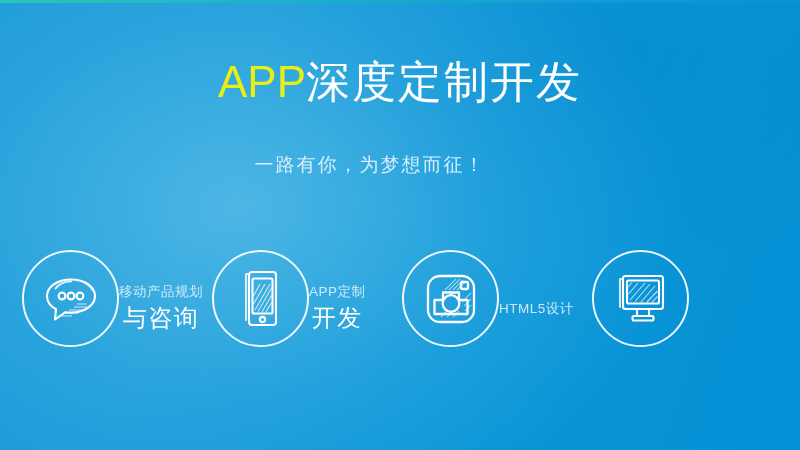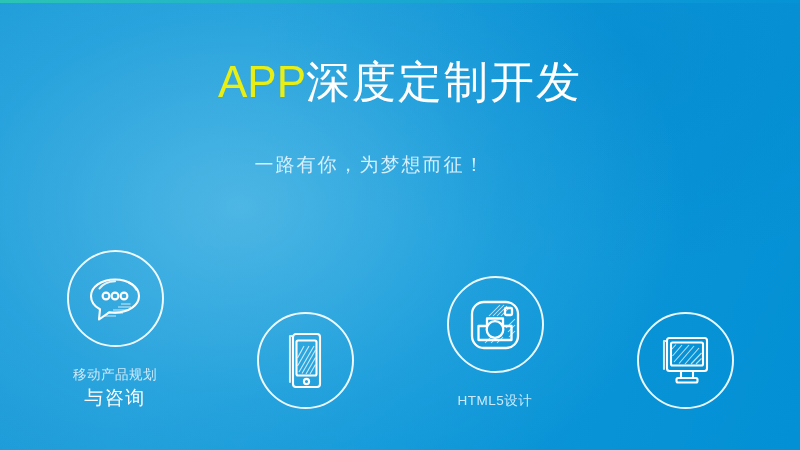--- a/index.html
+++ b/index.html
@@ -72,23 +72,22 @@
     top: 250px;
     left: 0;
     width: 800px;
     display: flex;
     justify-content: space-between;
     padding: 0 22px;
   }
   .item {
     width: 186px;
     display: flex;
-    flex-direction: column;
+    flex-direction: row;
     align-items: center;
-    justify-content: flex-end;
   }
   .circle {
     width: 97px;
     height: 97px;
     border: 2px solid rgba(255,255,255,0.92);
     border-radius: 50%;
     display: flex;
     align-items: center;
     justify-content: center;
   }
@@ -99,21 +98,21 @@
     text-align: center;
     line-height: 1.18;
   }
   .label-top {
     font-size: 13.5px;
     color: #d6eefb;
     letter-spacing: 0.5px;
     opacity: 0.95;
   }
   .label-bottom {
-    font-size: 19px;
+    font-size: 24px;
     color: #ffffff;
     letter-spacing: 1.5px;
     margin-top: 4px;
   }
 </style>
 </head>
 <body>
 
 <div id="poster">
 
@@ -168,20 +167,24 @@
             <g stroke="#ffffff" stroke-width="1.1" opacity="0.75">
               <line x1="23" y1="42" x2="38" y2="16"></line>
               <line x1="26" y1="43.5" x2="39.5" y2="20"></line>
               <line x1="30" y1="44" x2="39.5" y2="27.5"></line>
               <line x1="34" y1="44" x2="39.5" y2="34.5"></line>
               <line x1="21.5" y1="36" x2="33" y2="16"></line>
               <line x1="21.5" y1="28" x2="28" y2="16"></line>
             </g>
           </svg>
         </span>
+      </div>
+      <div class="labels">
+        <div class="label-top">APP定制</div>
+        <div class="label-bottom">开发</div>
       </div>
     </div>
 
     <div class="item">
       <div class="circle">
         <span>
           <svg width="60" height="60" viewBox="0 0 60 60">
             <g fill="none" stroke="#ffffff" stroke-width="2.3" stroke-linecap="round" stroke-linejoin="round">
               <rect x="7" y="7" width="46" height="46" rx="12"></rect>
               <path d="M13.5 31 L22 31 L22 23.5 L38 23.5 L38 31 L46.5 31 L46.5 45 L13.5 45 Z"></path>

